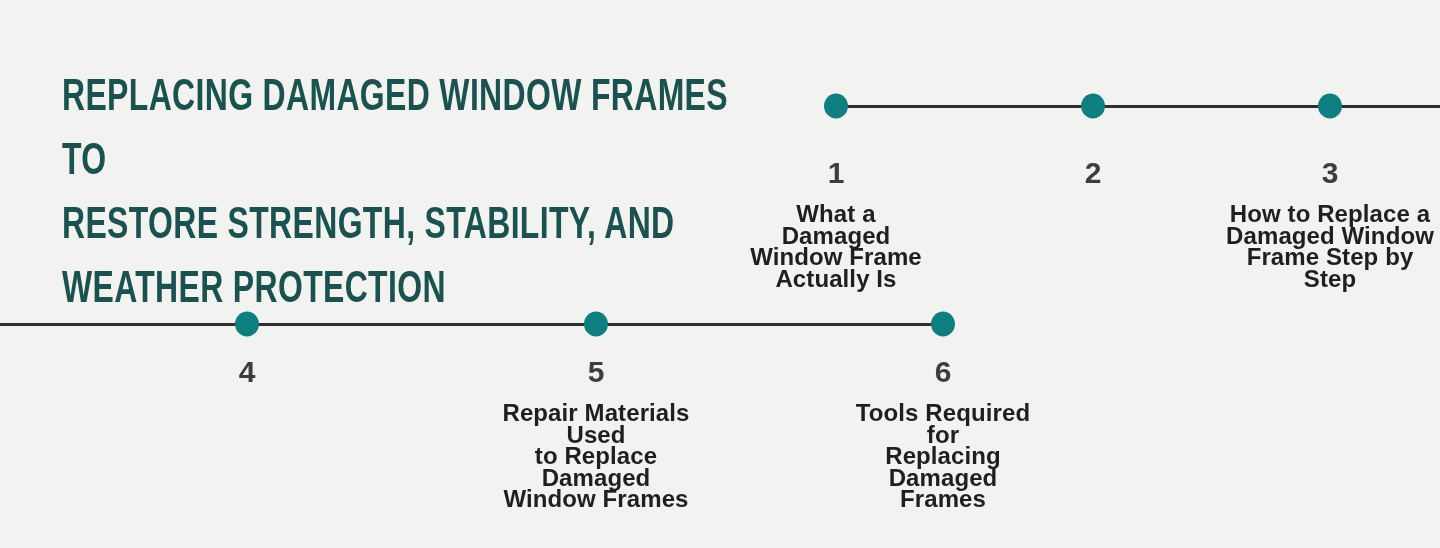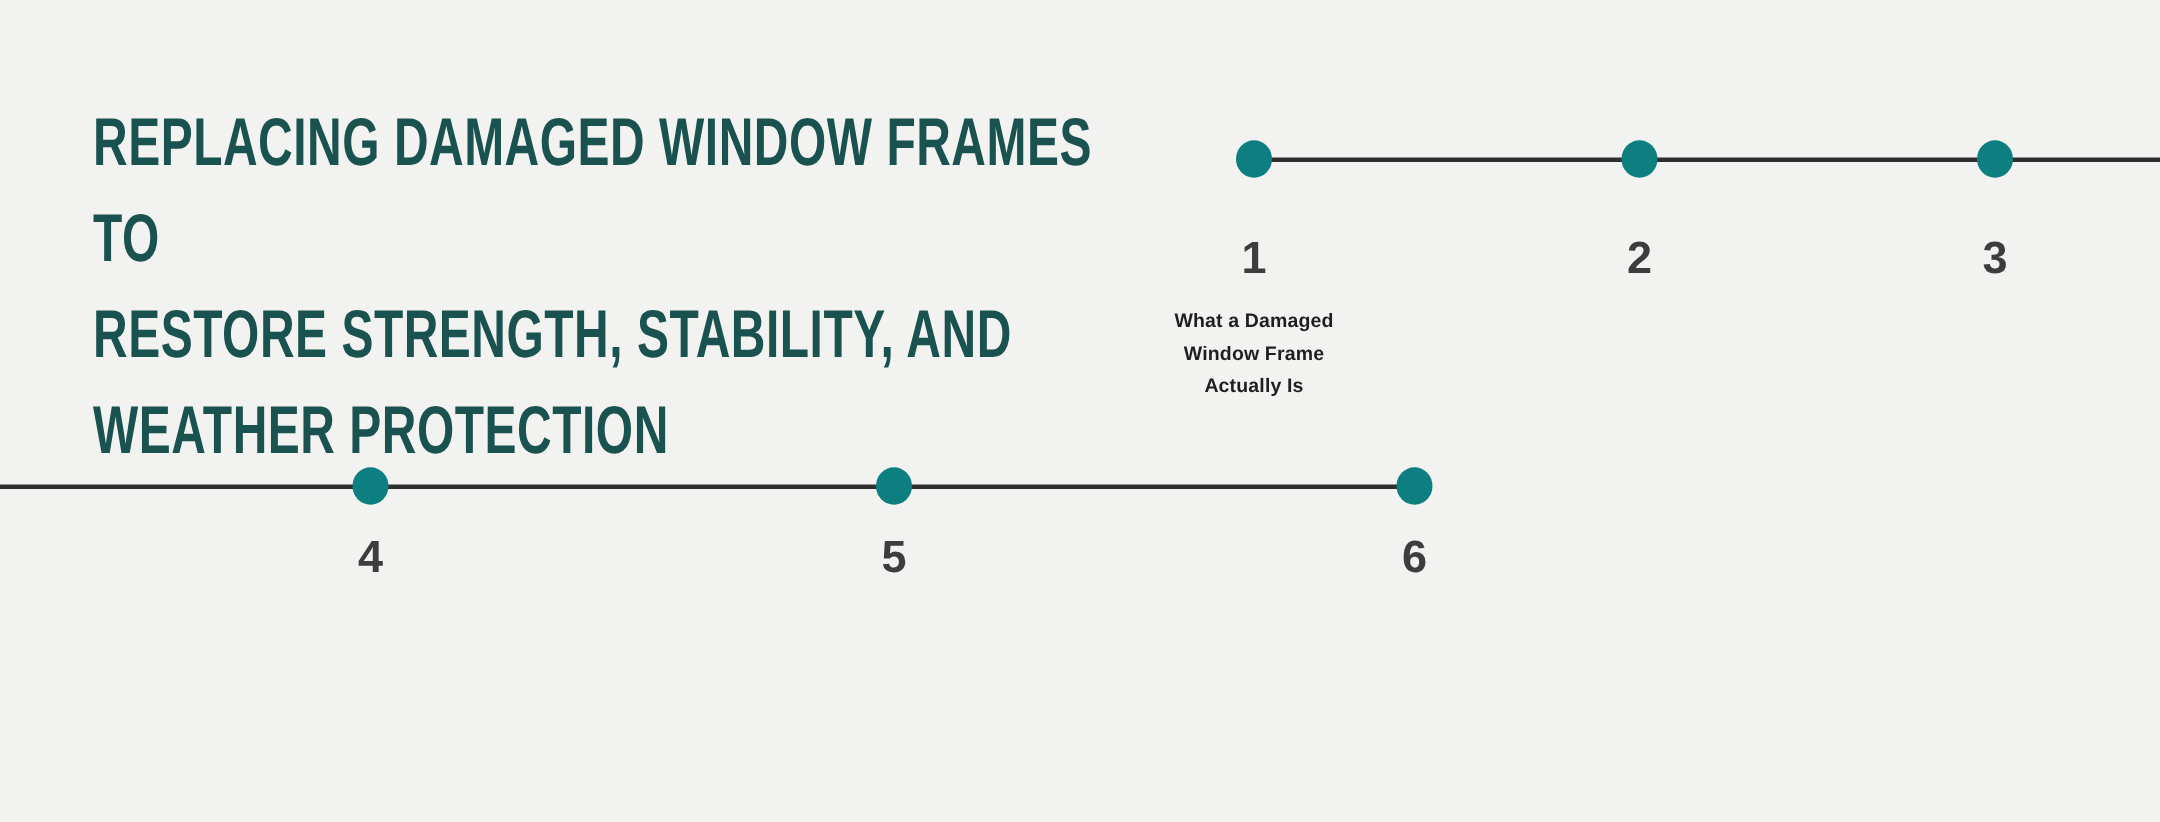--- a/index.html
+++ b/index.html
@@ -59,21 +59,21 @@
     text-align: center;
   }
   .step .num {
     font-size: 30px;
     line-height: 36px;
     font-weight: 700;
     color: var(--number-color);
     margin-bottom: 12px;
   }
   .step .label {
-    font-size: 13px;
+    font-size: 24px;
     line-height: 21.5px;
     font-weight: 700;
     letter-spacing: 0.1px;
     color: var(--label-color);
     white-space: pre-line;
   }
 </style>
 </head>
 <body>
 
@@ -93,33 +93,42 @@
       <div class="num">1</div>
       <div class="label">What a Damaged
 Window Frame
 Actually Is</div>
     </div>
     <div class="step" style="left:1093px; top:155px; width:230px;">
       <div class="num">2</div>
     </div>
     <div class="step" style="left:1330px; top:155px; width:210px;">
       <div class="num">3</div>
+      <div class="label">How to Replace a
+Damaged Window
+Frame Step by Step</div>
     </div>
   </div>
 
   <div>
     <div class="tline tline-bottom"></div>
     <span class="dot" style="left:247px; top:324px;"></span>
     <span class="dot" style="left:596px; top:324px;"></span>
     <span class="dot" style="left:943px; top:324px;"></span>
 
     <div class="step" style="left:247px; top:354px; width:190px;">
       <div class="num">4</div>
     </div>
     <div class="step" style="left:596px; top:354px; width:230px;">
       <div class="num">5</div>
+      <div class="label">Repair Materials Used
+to Replace Damaged
+Window Frames</div>
     </div>
     <div class="step" style="left:943px; top:354px; width:200px;">
       <div class="num">6</div>
+      <div class="label">Tools Required for
+Replacing
+Damaged Frames</div>
     </div>
   </div>
 
 </div>
 
 </body></html>

